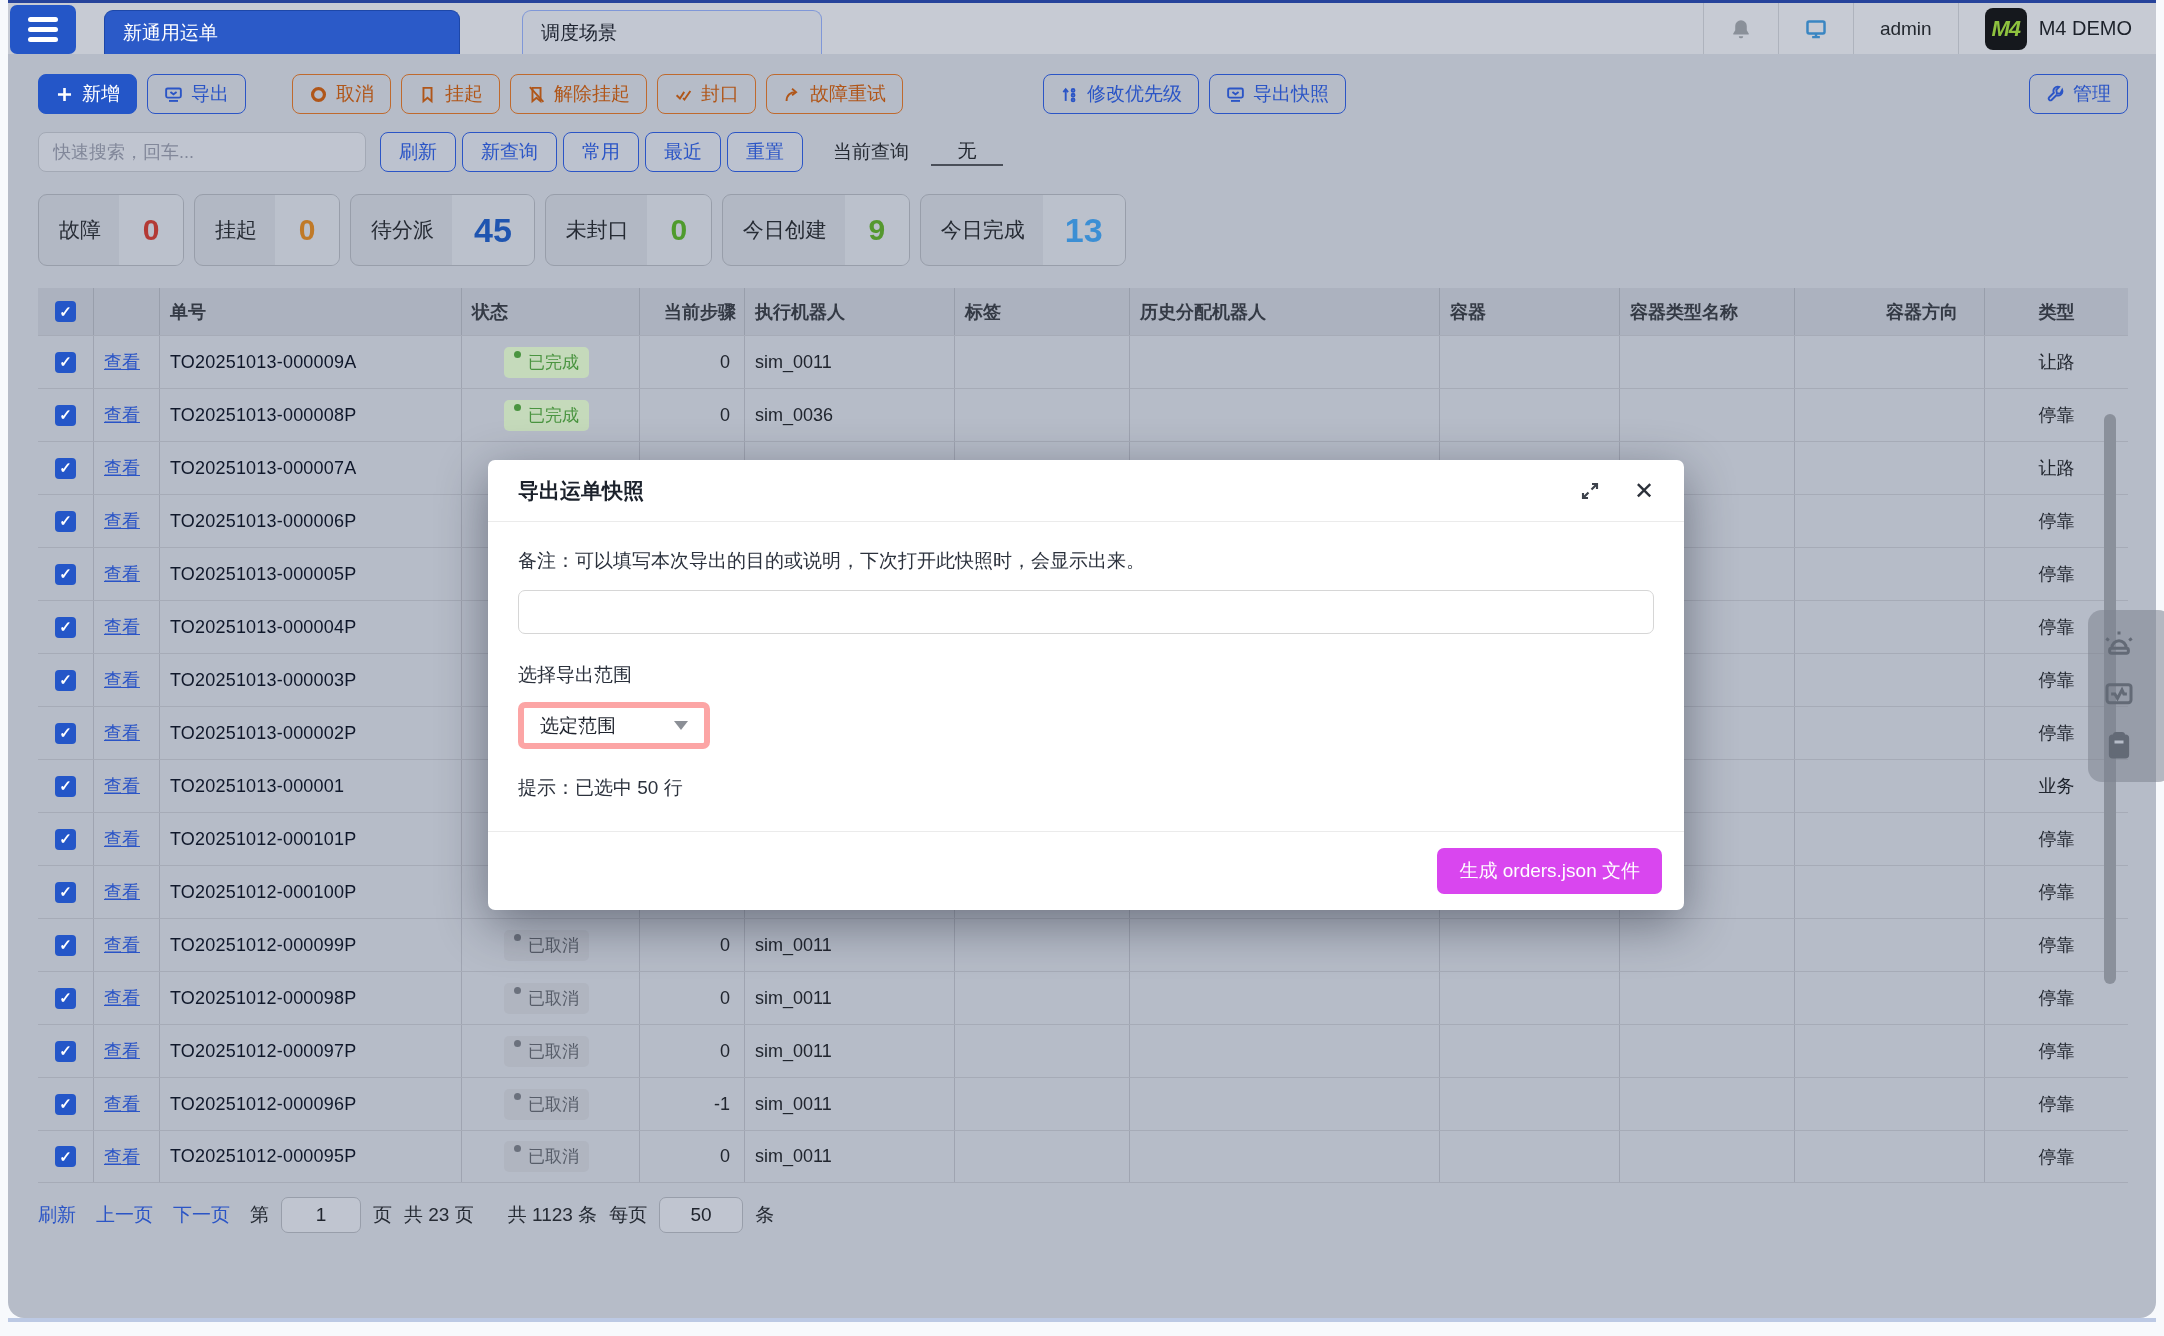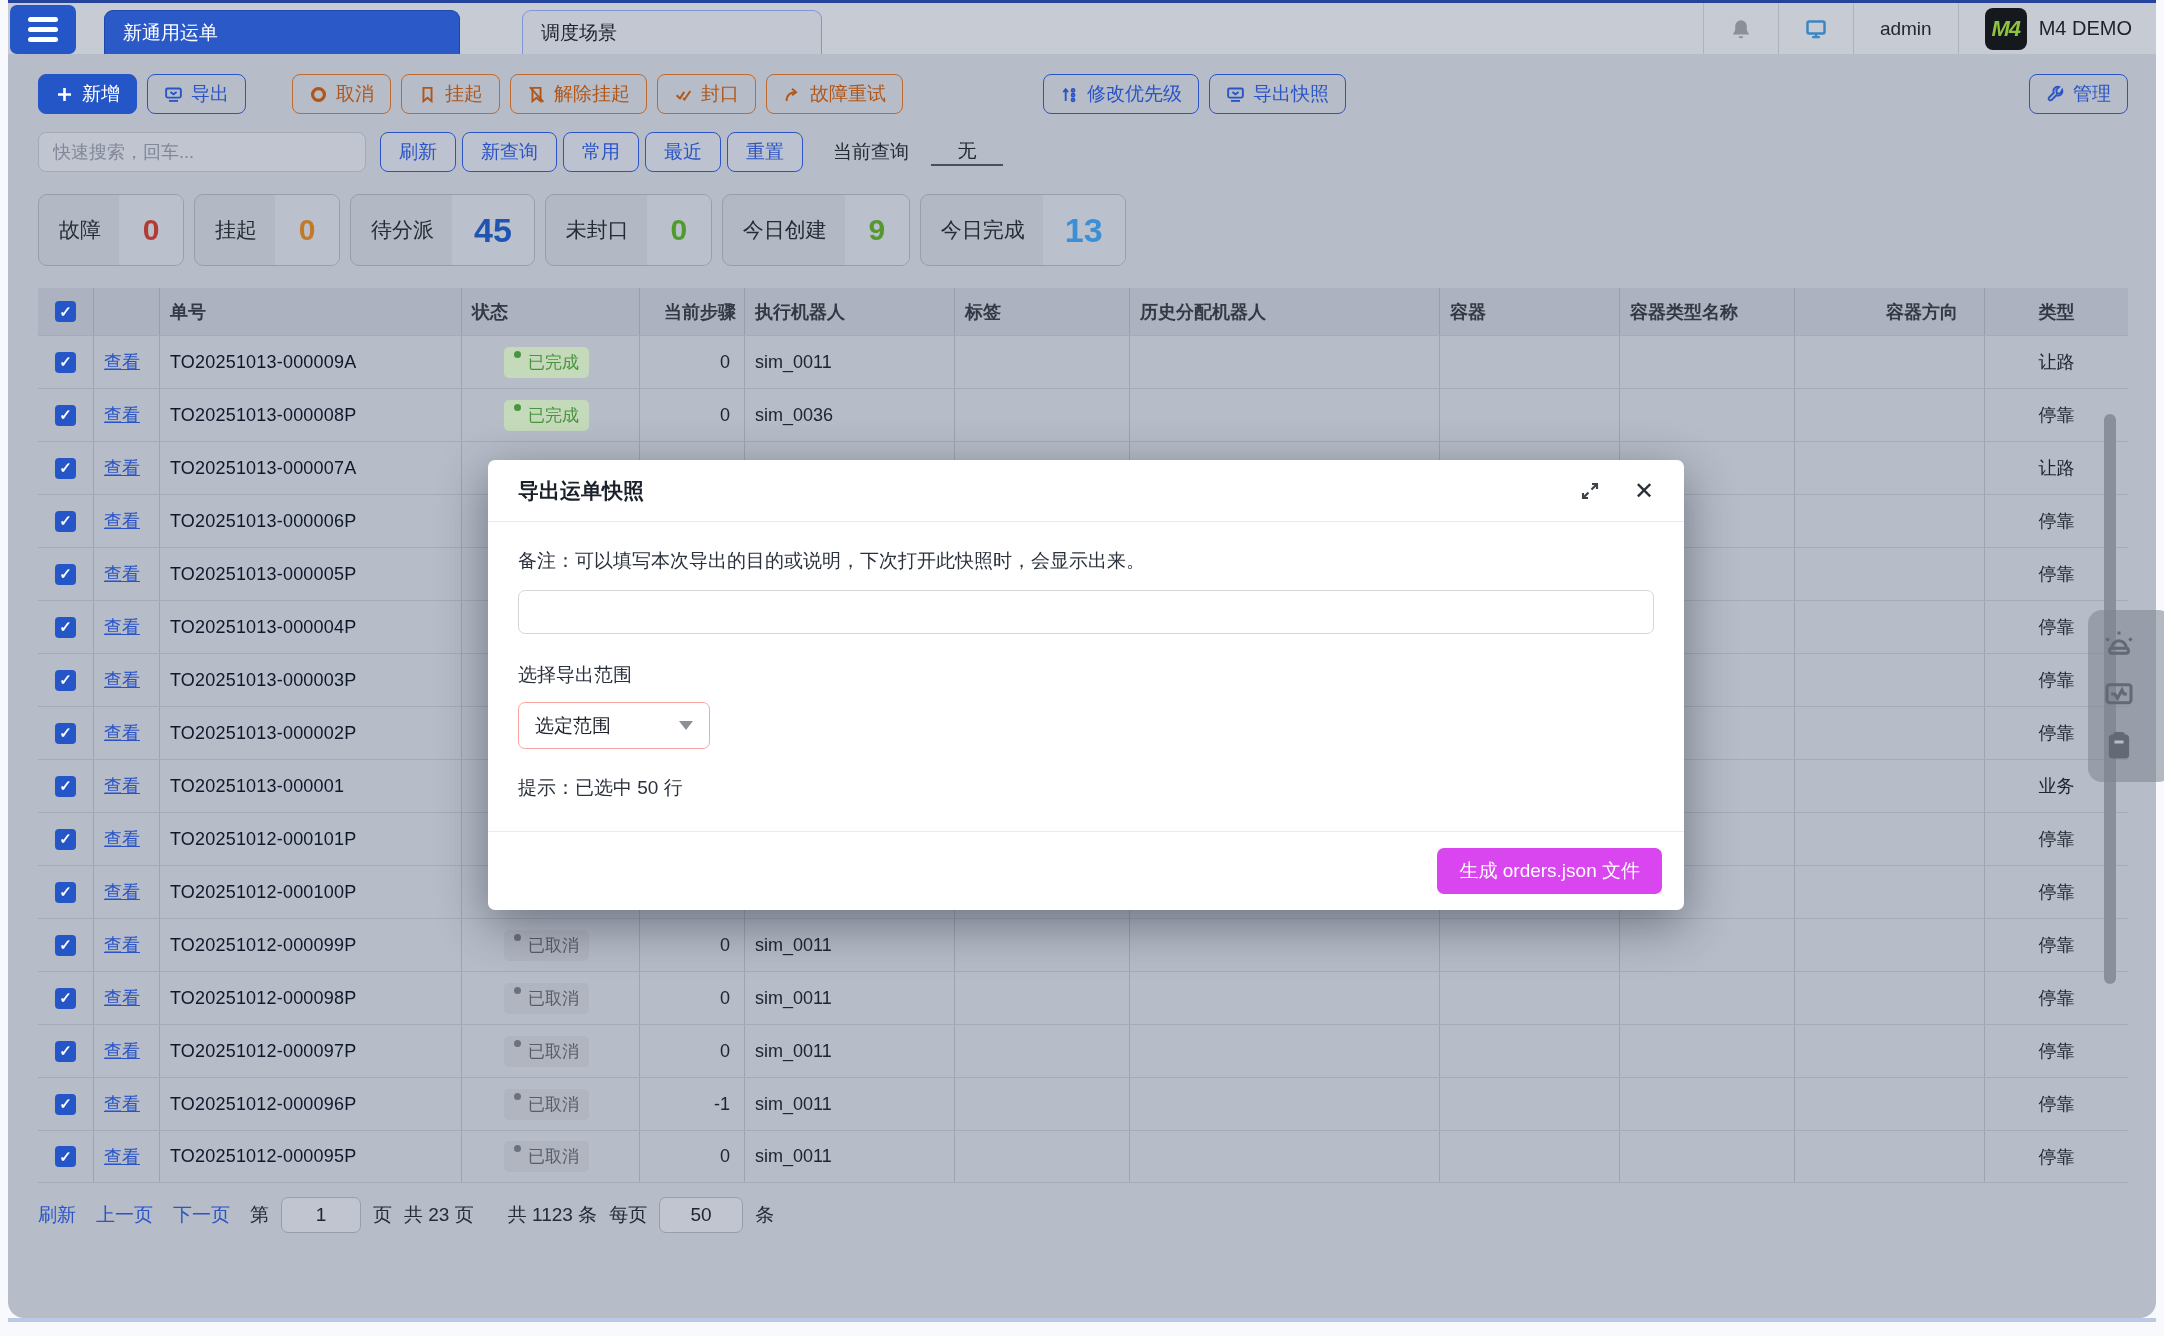--- a/index.html
+++ b/index.html
@@ -98,21 +98,21 @@
   .modal { position:absolute; left:480px; top:460px; width:1196px; background:#fff; border-radius:7px; box-shadow:0 14px 50px rgba(20,25,40,.45); z-index:20; }
   .m-head { height:62px; display:flex; align-items:center; padding:0 30px; border-bottom:1px solid #ebebeb; }
   .m-title { font-size:21px; font-weight:bold; color:#1b212b; }
   .m-icons { margin-left:auto; display:flex; align-items:center; gap:34px; }
   .m-icons svg { width:20px; height:20px; color:#3d424b; cursor:pointer; }
   .m-close { font-size:24px; color:#2c313a; cursor:pointer; line-height:1; }
   .m-body { padding:26px 30px 8px 30px; }
   .m-note { font-size:19px; color:#2b313c; }
   .m-input { margin-top:16px; width:100%; height:44px; border:1px solid #d6d6d6; border-radius:7px; padding:0 14px; font-size:18px; outline:none; }
   .m-label { margin-top:28px; font-size:19px; color:#2b313c; }
-  .m-select { margin-top:14px; width:192px; height:47px; border:1px solid #fca5a5; border-radius:7px; display:flex; align-items:center; padding:0 16px; font-size:19px; color:#1f242e; cursor:pointer; }
+  .m-select { margin-top:14px; width:192px; height:47px; border:6px solid #fca5a5; border-radius:7px; display:flex; align-items:center; padding:0 16px; font-size:19px; color:#1f242e; cursor:pointer; }
   .m-caret { margin-left:auto; width:0; height:0; border-left:7px solid transparent; border-right:7px solid transparent; border-top:9px solid #8b8f96; }
   .m-hint { margin-top:26px; font-size:19px; color:#2b313c; padding-bottom:22px; }
   .m-foot { border-top:1px solid #ebebeb; padding:16px 22px; display:flex; justify-content:flex-end; }
   .m-submit { background:#d946ef; color:#fff; border:none; border-radius:7px; height:46px; padding:0 22px; font-size:19px; cursor:pointer; }
 </style>
 </head>
 <body>
 
 <div class="frame">
 

